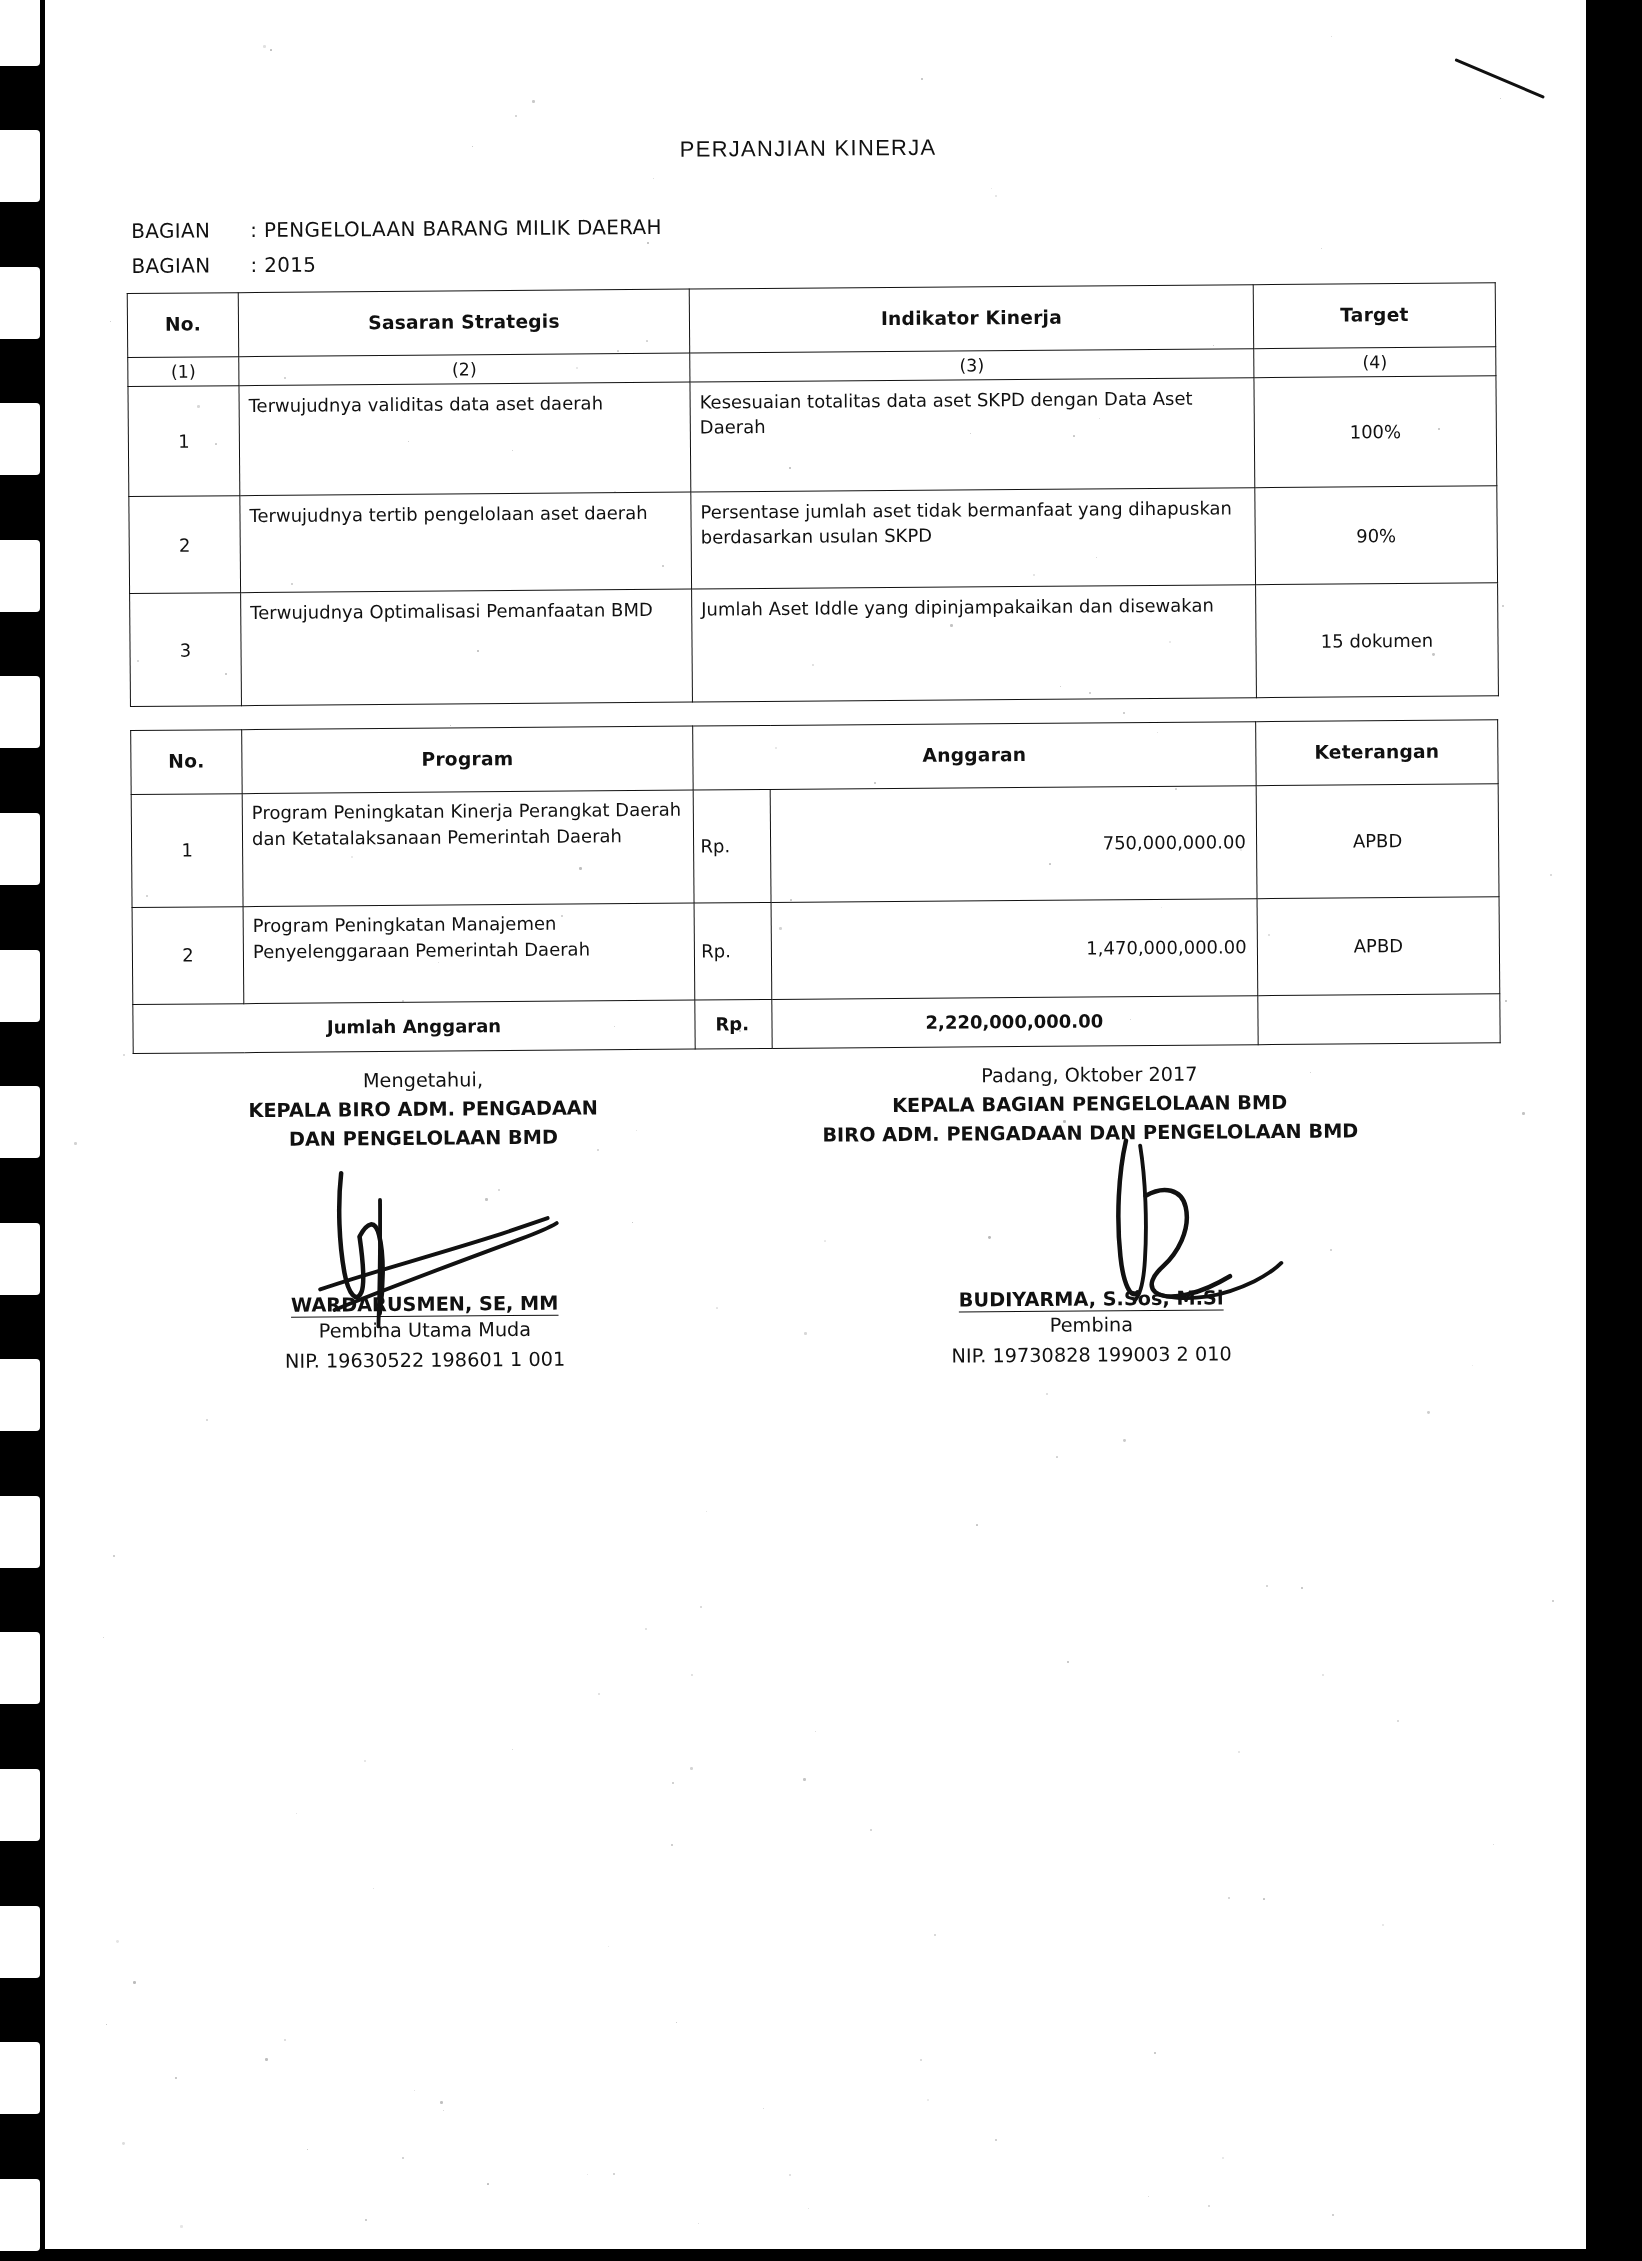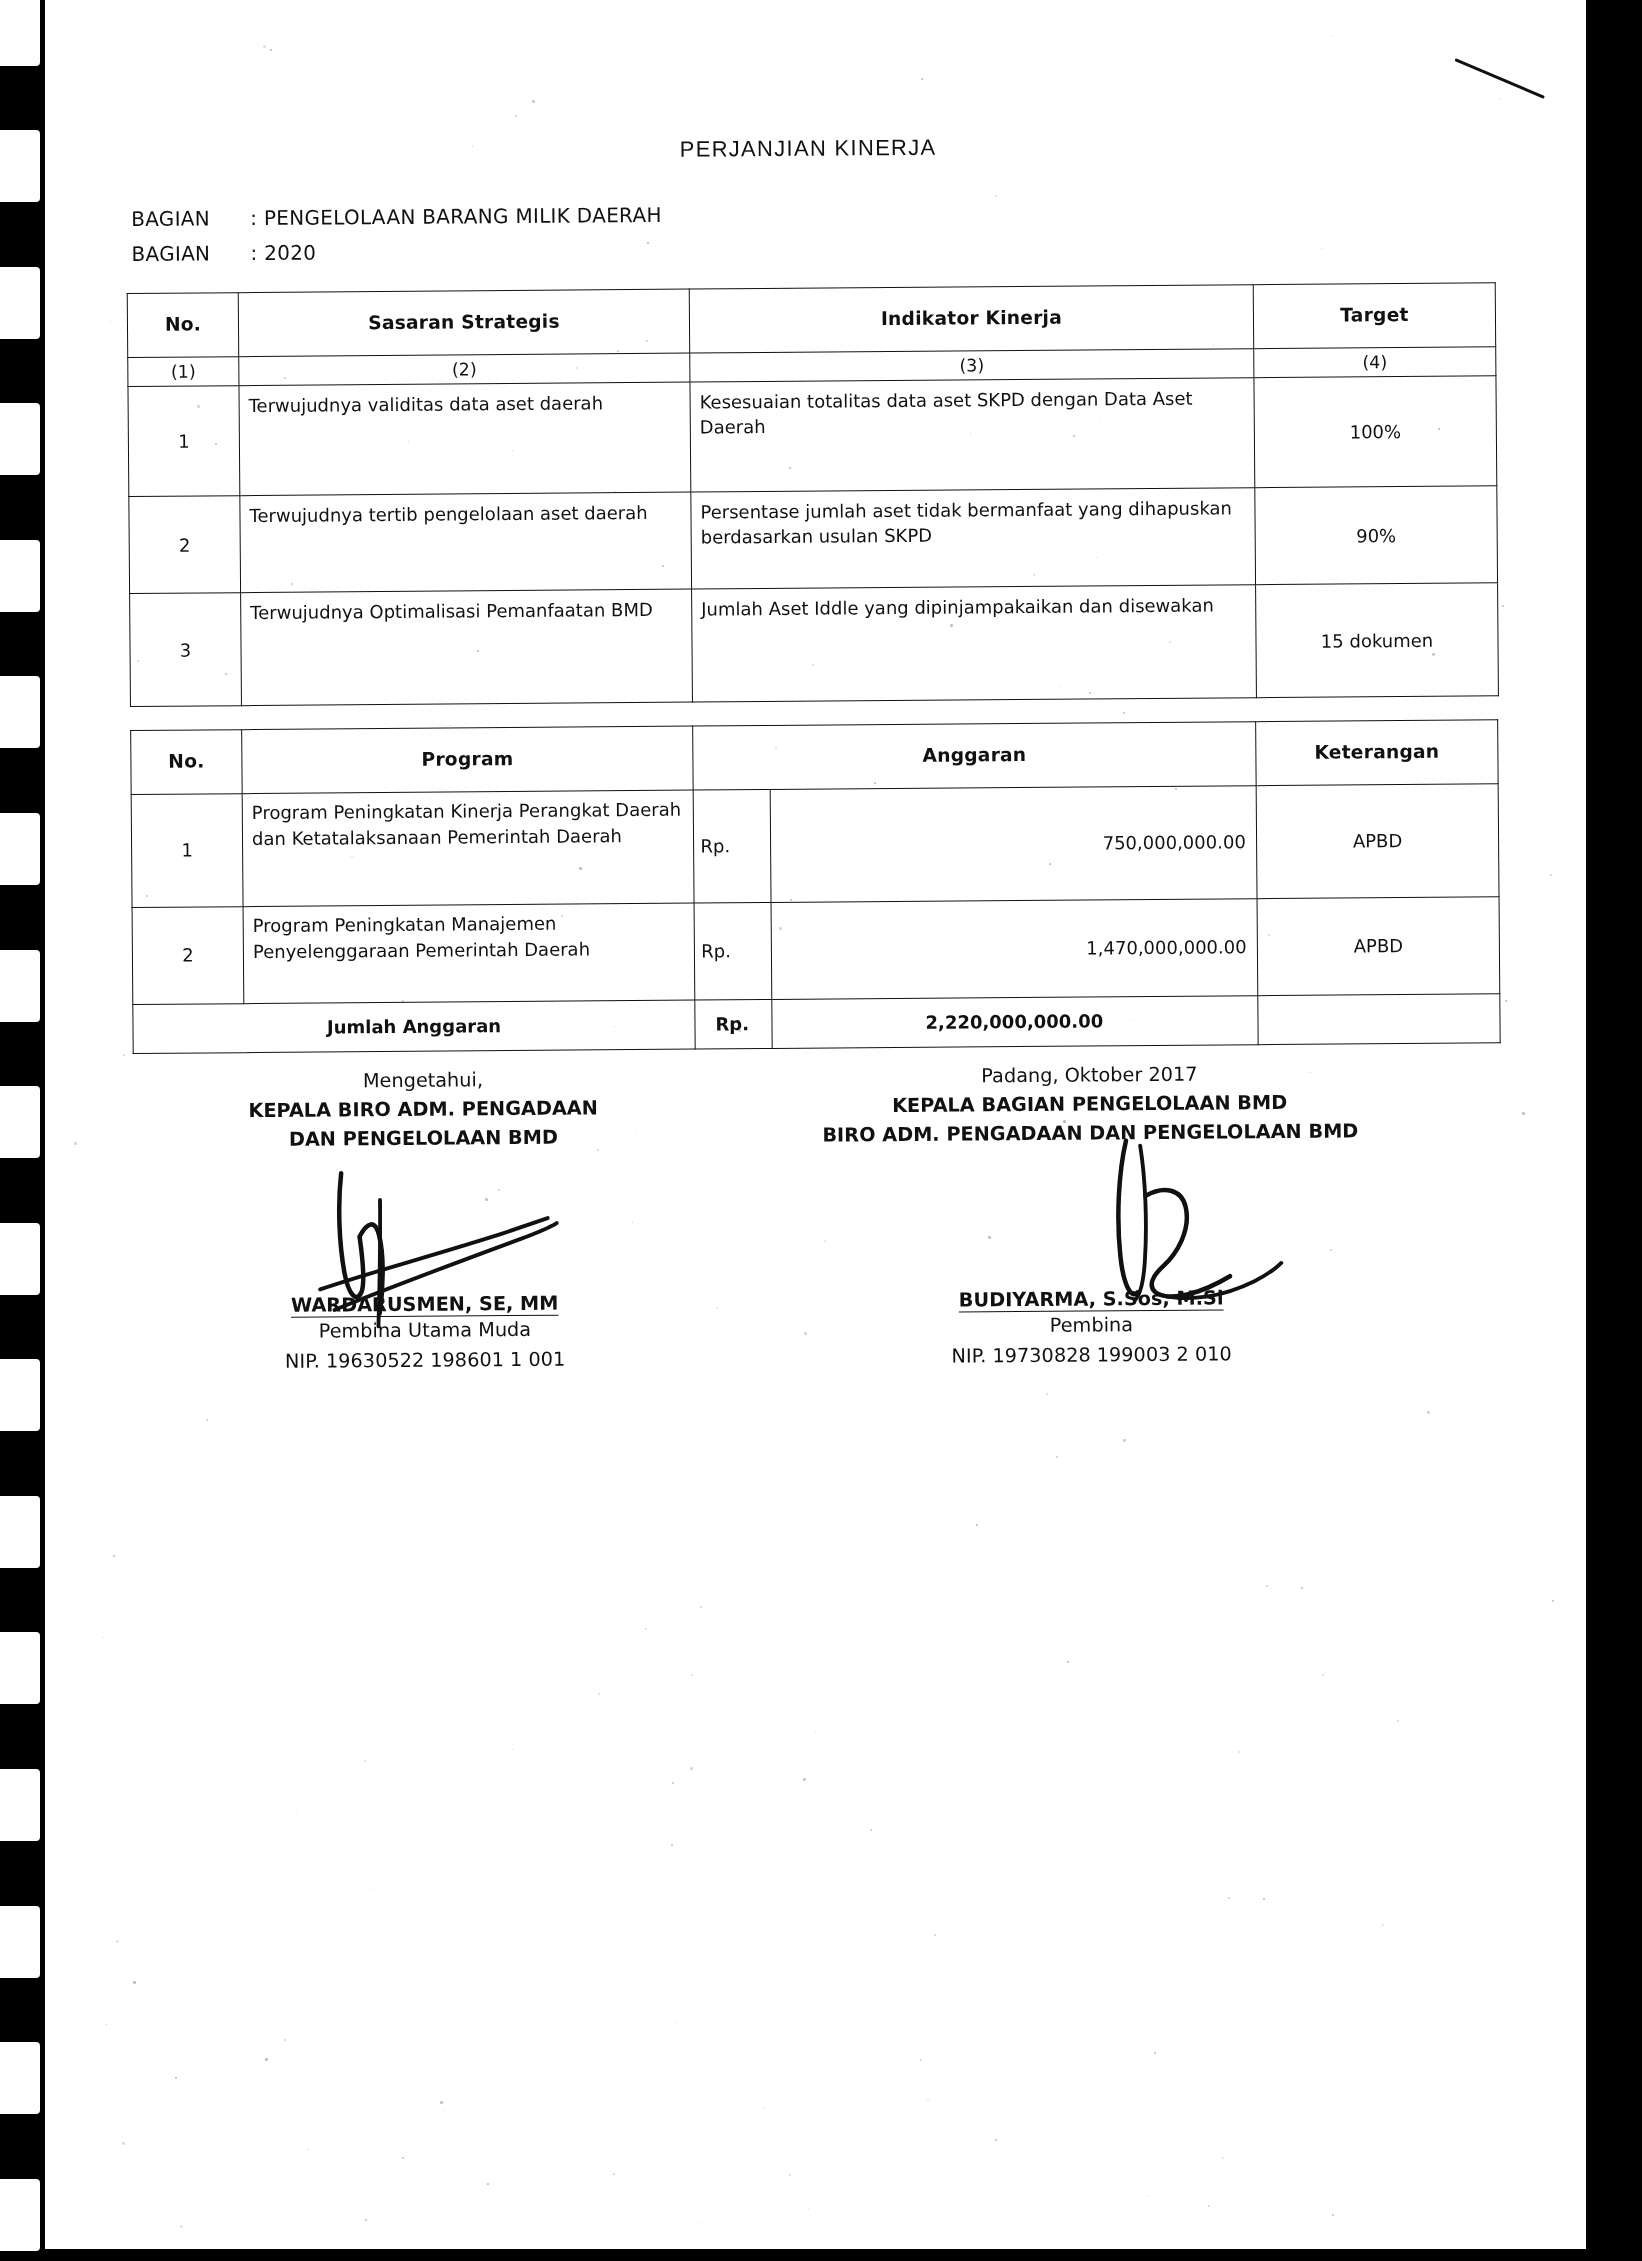--- a/index.html
+++ b/index.html
@@ -16,21 +16,21 @@
 
   
   #page{position:absolute;left:0;top:0;width:1643px;height:2261px;}
   #content{position:absolute;left:0;top:0;width:1643px;height:2261px;
            transform:rotate(-0.45deg);transform-origin:387px 580px;}
 
   #doc-title{position:absolute;left:683px;top:139px;font-size:22px;letter-spacing:1.3px;
              font-family:"Liberation Sans",sans-serif;font-weight:500;white-space:nowrap;}
 
   .meta-row{position:absolute;font-size:20px;white-space:nowrap;letter-spacing:0.3px;}
-  .meta-label{display:inline-block;width:119px;}
+  .meta-label{display:inline-block;width:119px;margin-top:12px;}
 
   
   table{position:absolute;border-collapse:collapse;table-layout:fixed;}
   table td,table th{border:1.6px solid #111;padding:6.4px 9px;vertical-align:top;
                     font-size:18px;font-weight:400;line-height:1.42;}
   .hdr td{text-align:center;font-weight:bold;vertical-align:middle;height:50px;
           font-size:18.7px;letter-spacing:0.2px;}
   .numrow td{text-align:center;height:26px;padding:1.3px 5.2px;font-size:17.4px;vertical-align:middle;}
   .c-no{text-align:center;vertical-align:middle;}
   .c-ctr{text-align:center;vertical-align:middle;}
@@ -234,21 +234,21 @@
 
 <div id="page">
   <div id="content">
 
     <div id="doc-title">PERJANJIAN KINERJA</div>
 
     <div class="meta-row" style="left:134px;top:205px;">
       <span class="meta-label">BAGIAN</span><span>: PENGELOLAAN BARANG MILIK DAERAH</span>
     </div>
     <div class="meta-row" style="left:134px;top:240px;">
-      <span class="meta-label">BAGIAN</span><span>: 2020</span>
+      <span class="meta-label">BAGIAN</span><span>: 2015</span>
     </div>
 
     <table id="tbl-sasaran">
       <colgroup>
         <col style="width:111px">
           <col style="width:451px">
         <col style="width:564px">
           <col style="width:242px">
       </colgroup>
       <tbody>

